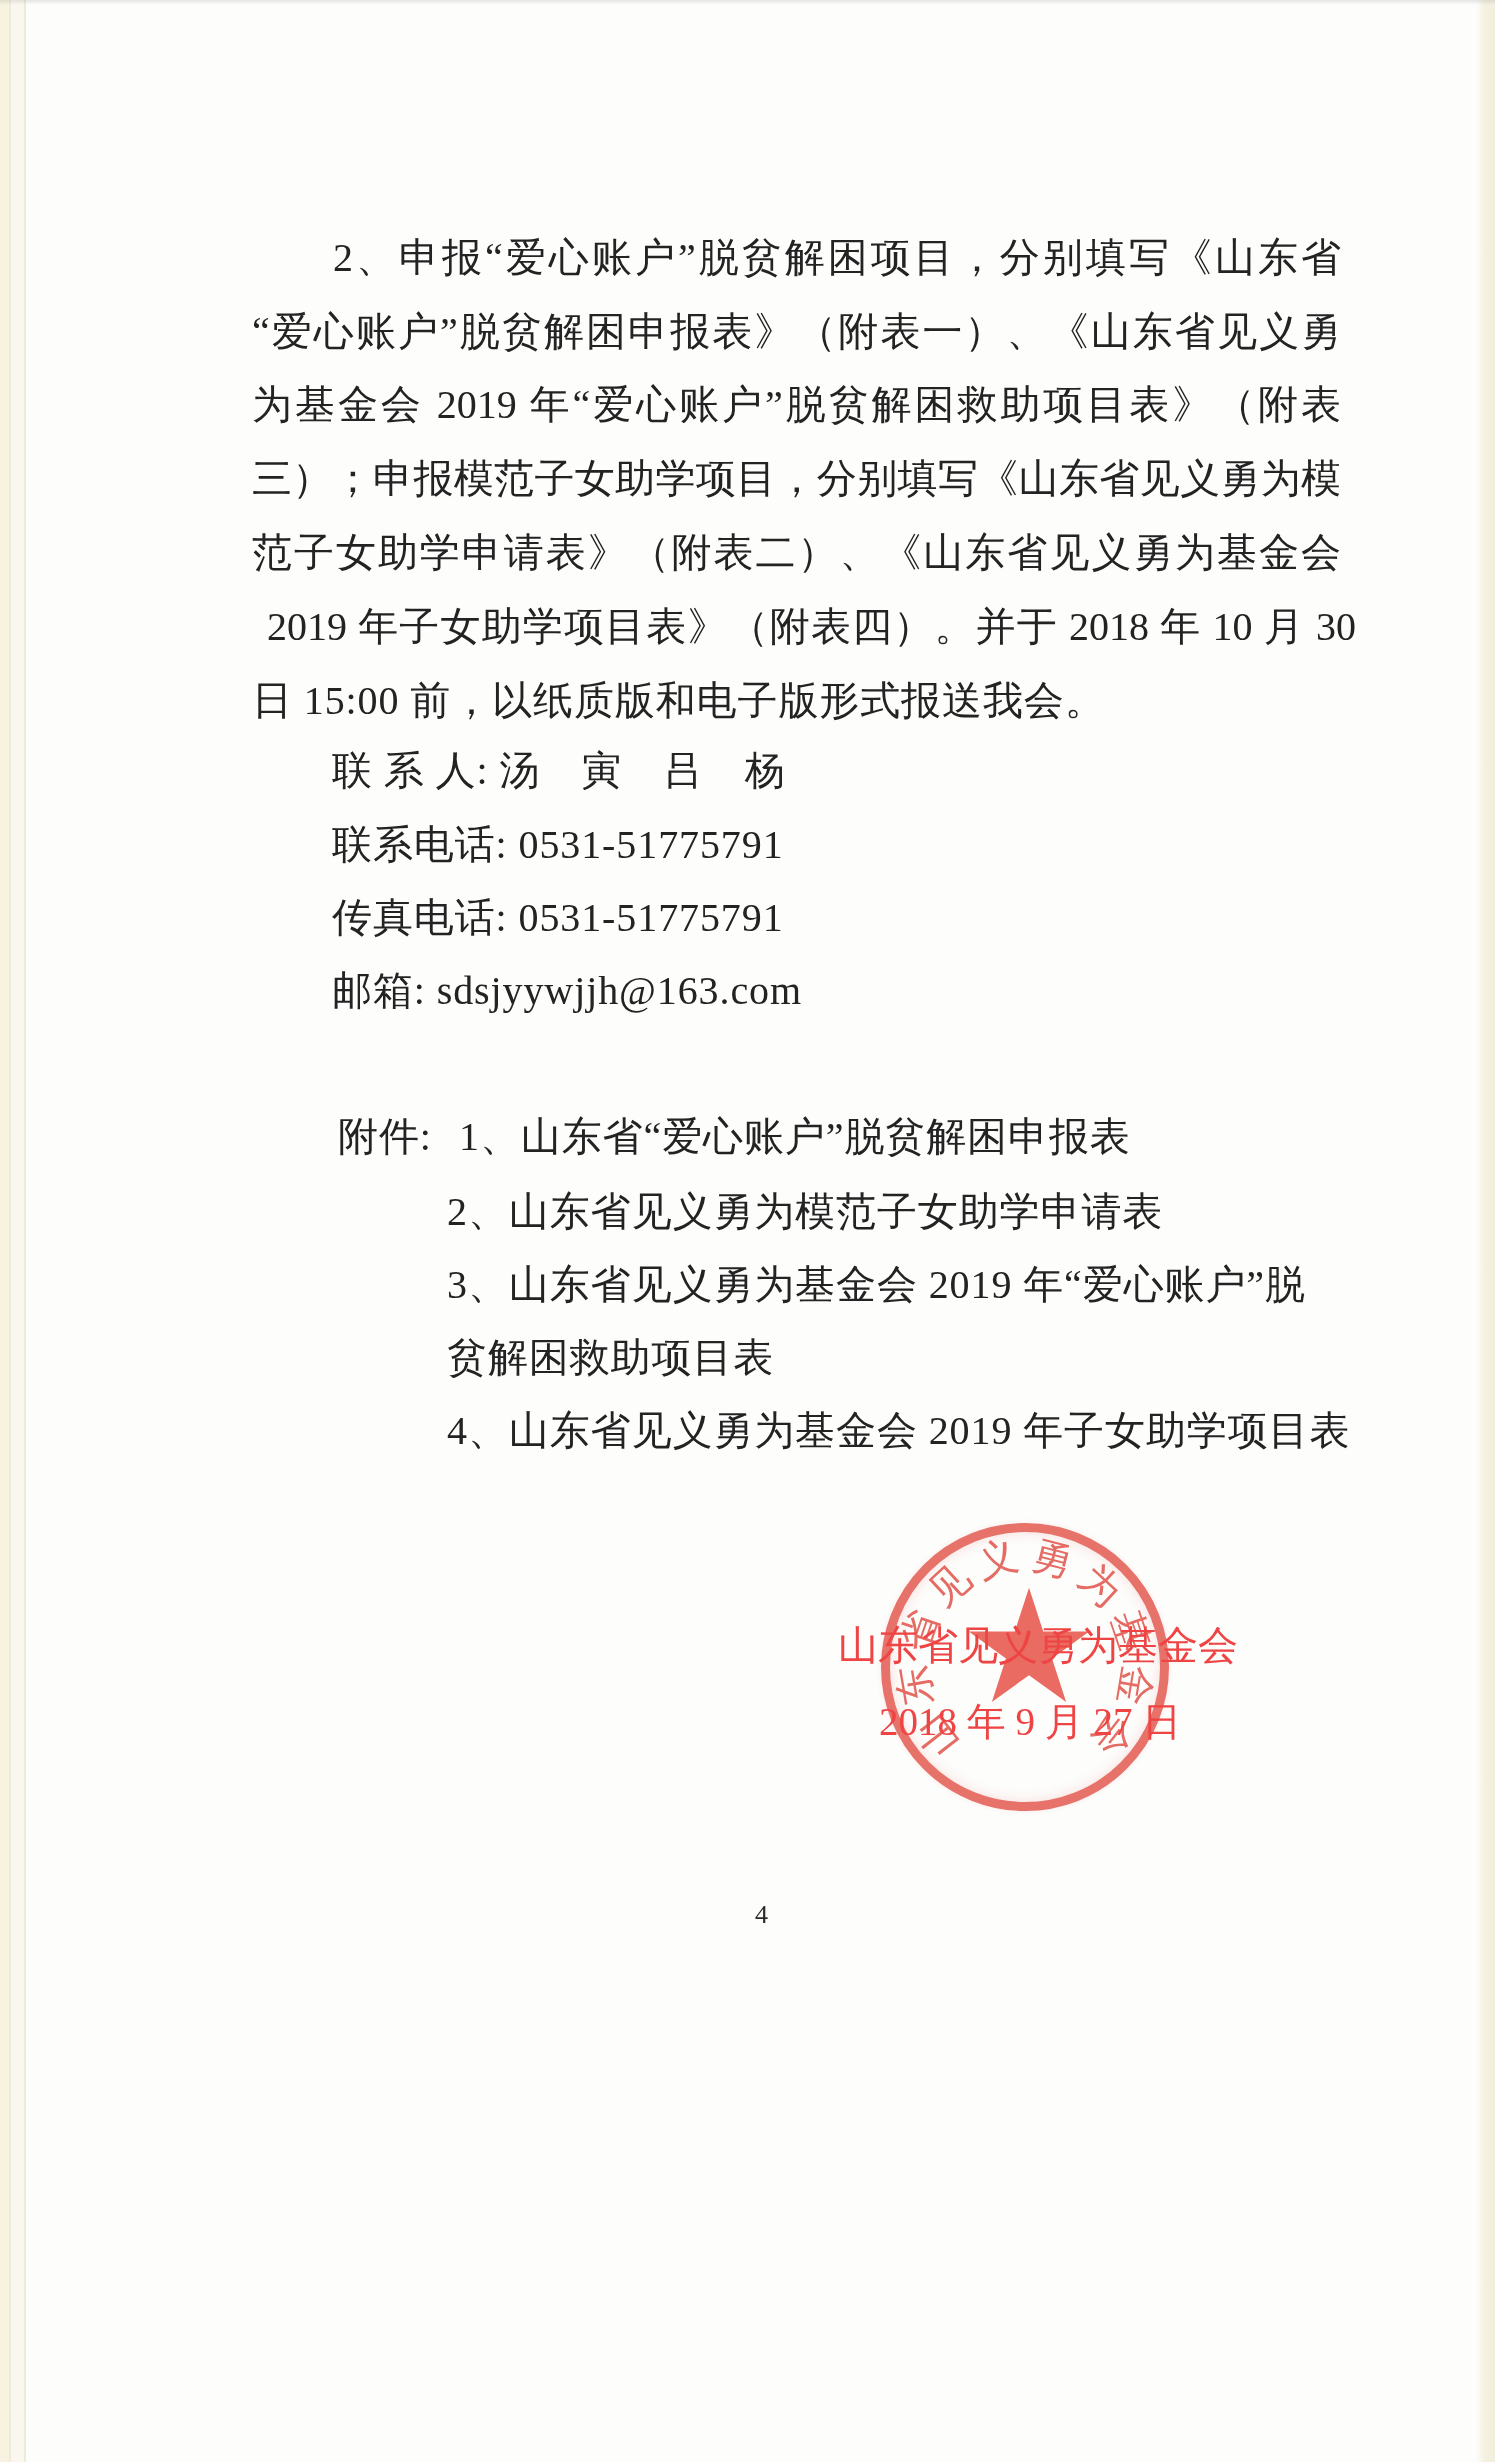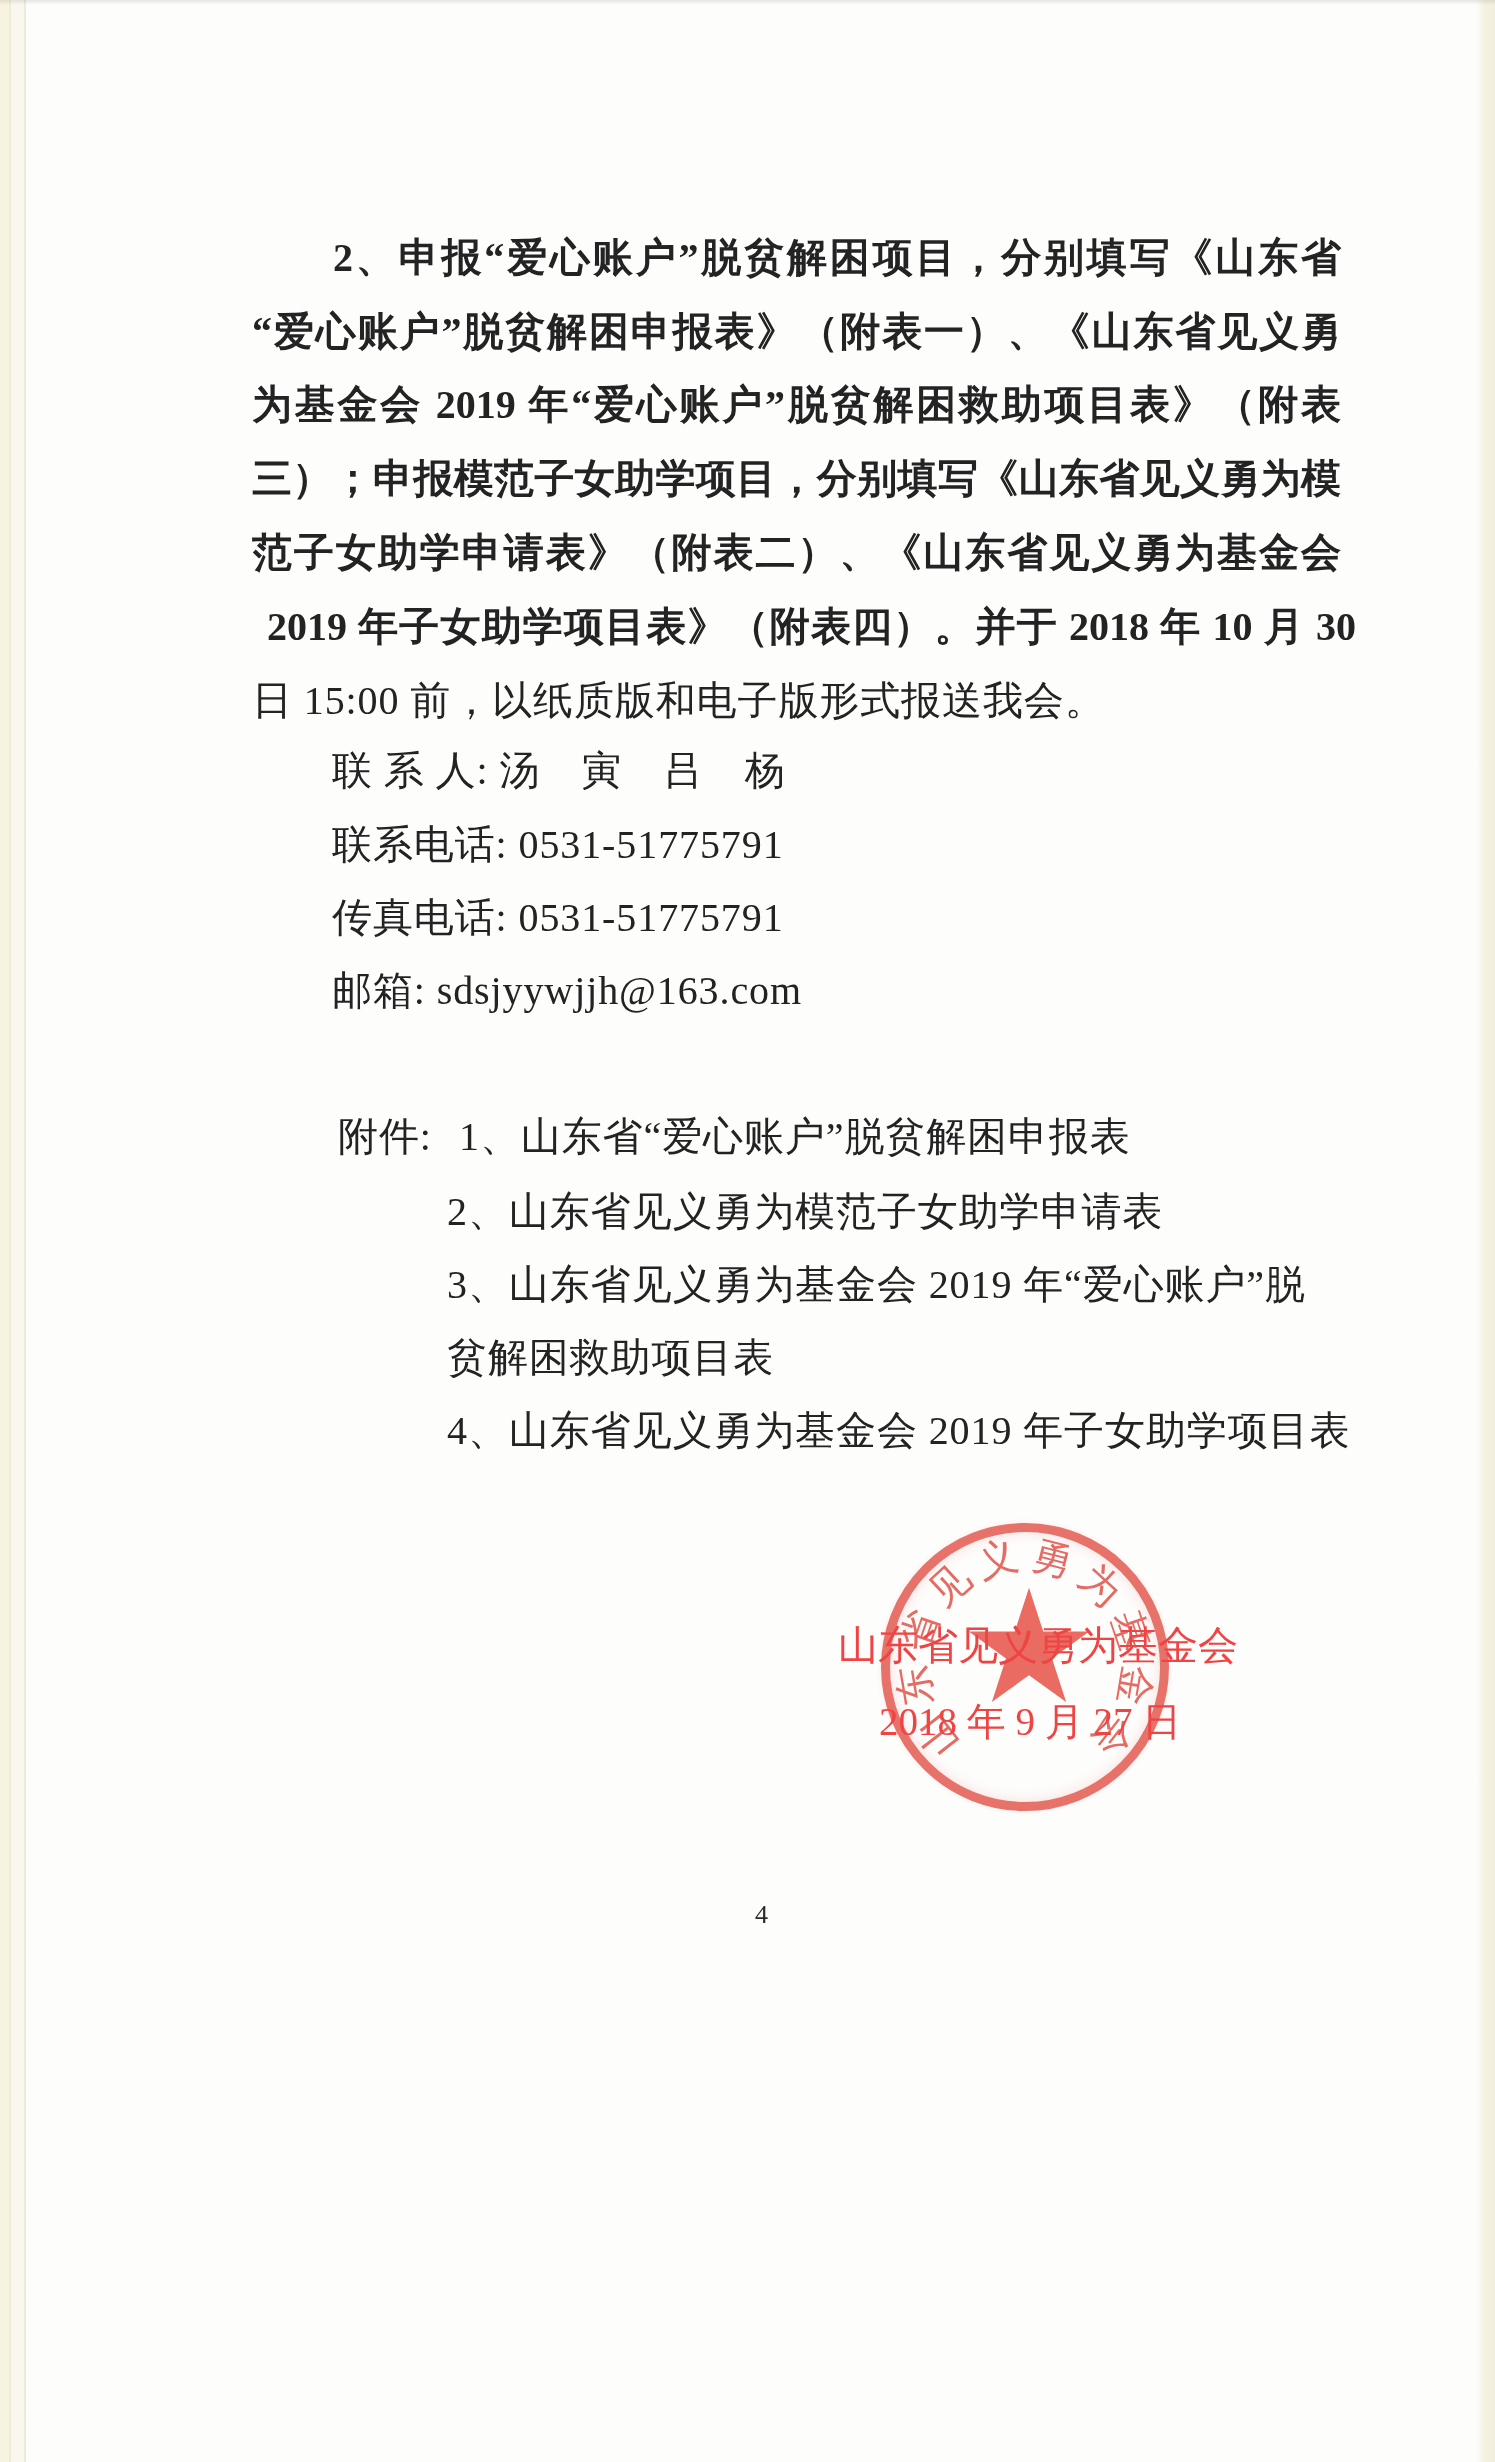--- a/index.html
+++ b/index.html
@@ -38,21 +38,20 @@
     height:74px;
     letter-spacing:0.9px;
     white-space:pre;
     color:#232323;
   }
   .fill{
     text-align:justify;
     text-align-last:justify;
     white-space:normal;
     letter-spacing:0;
-    font-weight:bold;
   }
   .att-label{display:inline-block;width:121px;}
   
   .sig{
     position:absolute;
     font-size:40px;line-height:74px;height:74px;
     white-space:pre;color:#ef4444;z-index:3;
   }
   
   .seal{

